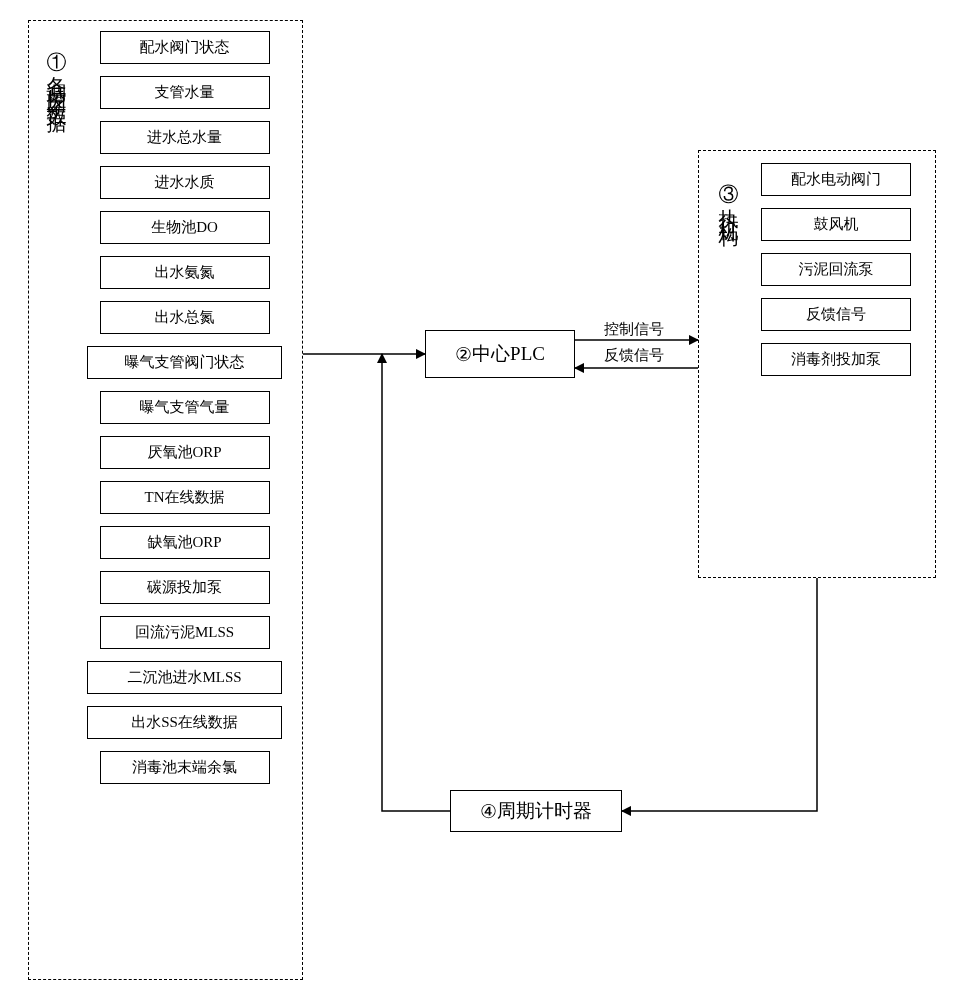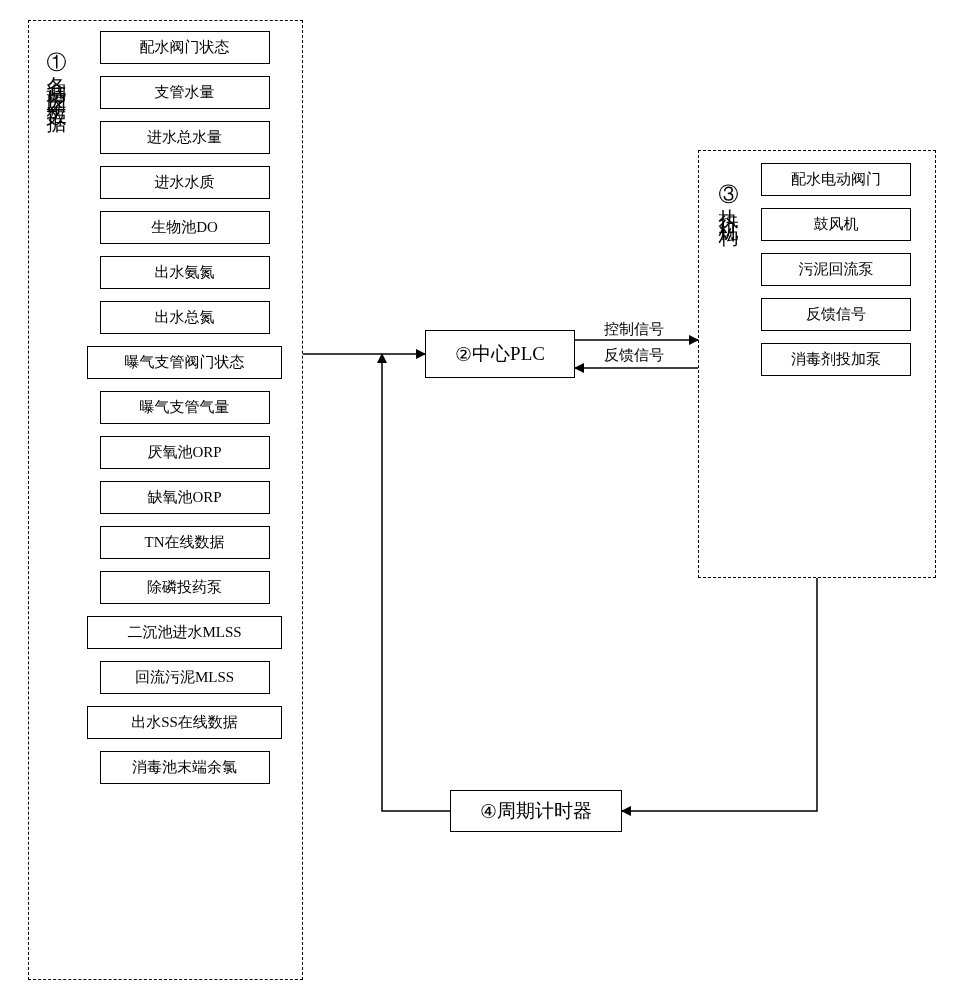--- a/index.html
+++ b/index.html
@@ -130,25 +130,25 @@
         <div class="item-box">配水阀门状态</div>
         <div class="item-box">支管水量</div>
         <div class="item-box">进水总水量</div>
         <div class="item-box">进水水质</div>
         <div class="item-box">生物池DO</div>
         <div class="item-box">出水氨氮</div>
         <div class="item-box">出水总氮</div>
         <div class="item-box wide">曝气支管阀门状态</div>
         <div class="item-box">曝气支管气量</div>
         <div class="item-box">厌氧池ORP</div>
+        <div class="item-box">TN在线数据</div>
         <div class="item-box">缺氧池ORP</div>
-        <div class="item-box">TN在线数据</div>
-        <div class="item-box">除磷投药泵</div>
+        <div class="item-box">碳源投加泵</div>
+        <div class="item-box">回流污泥MLSS</div>
         <div class="item-box wide">二沉池进水MLSS</div>
-        <div class="item-box">回流污泥MLSS</div>
         <div class="item-box wide">出水SS在线数据</div>
         <div class="item-box">消毒池末端余氯</div>
       </div>
     </div>
   </div>
 
   <div id="plc">
     <span>②</span>
       <span>中心PLC</span>
   </div>

